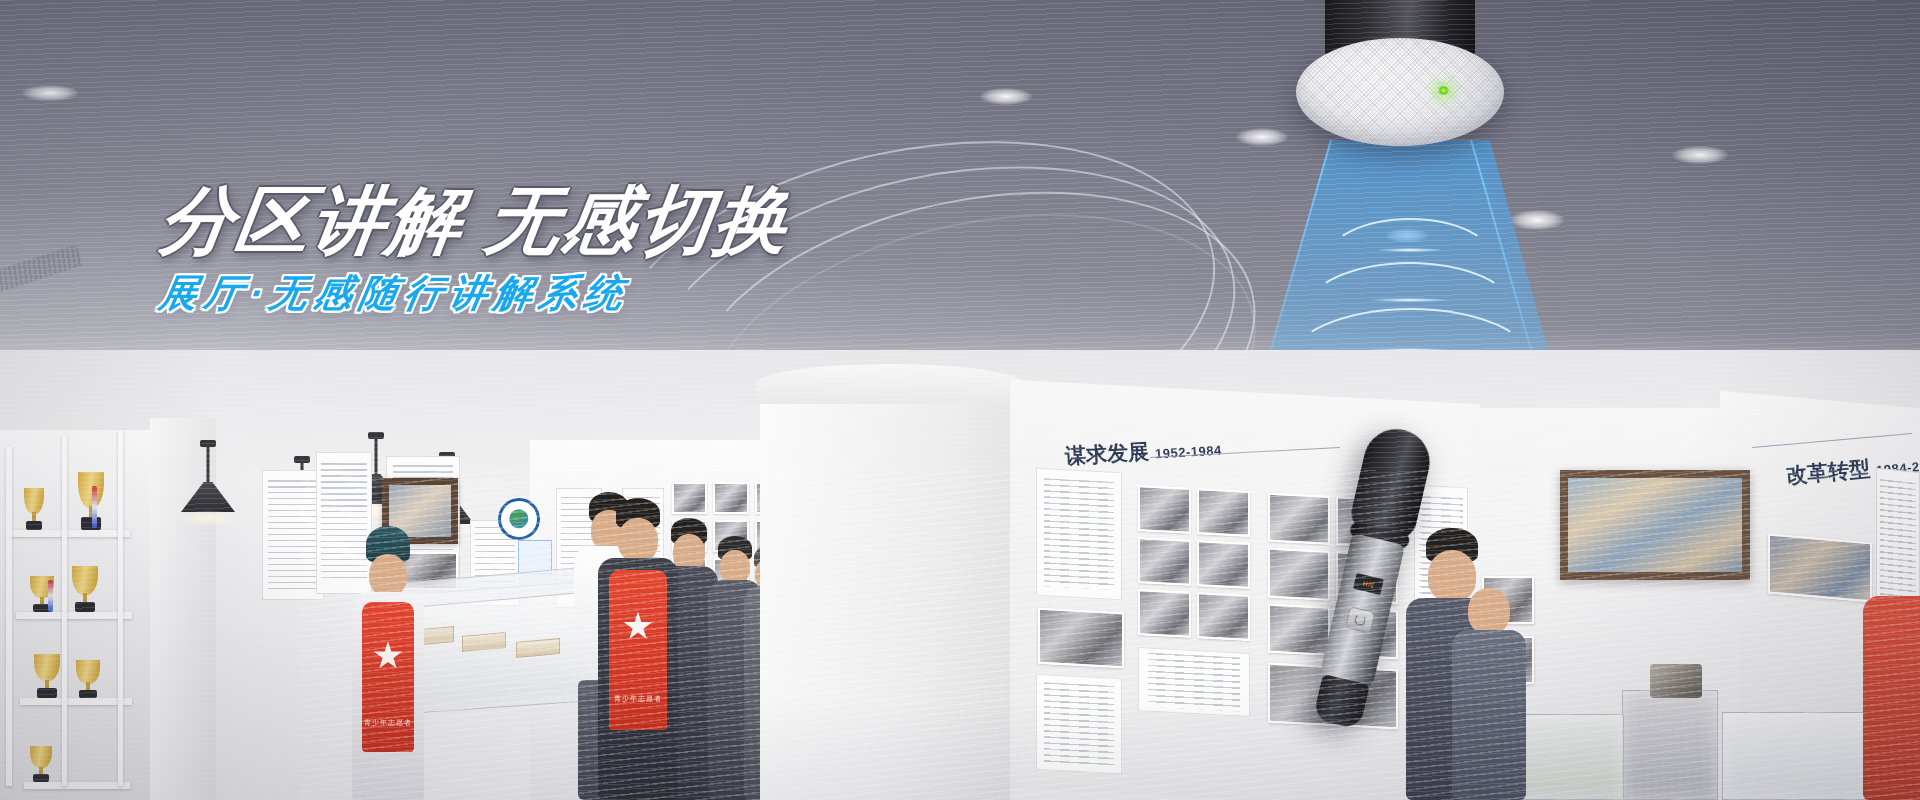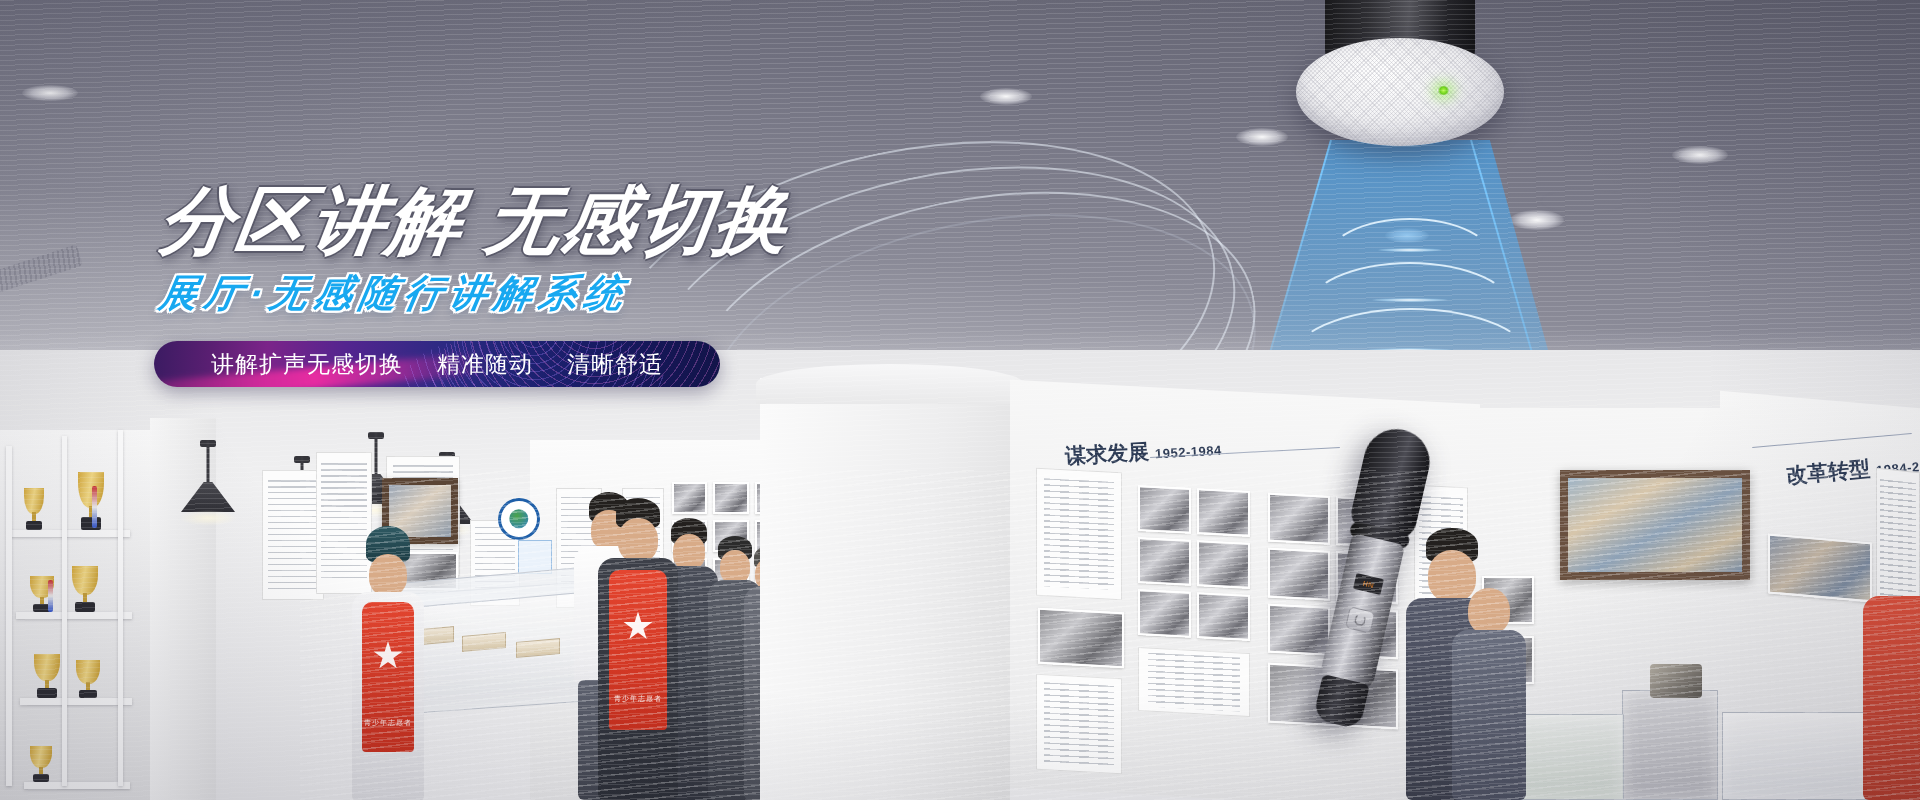--- a/index.html
+++ b/index.html
@@ -647,25 +647,15 @@
     <div class="tail"></div>
   </div>
 
   <div class="scan-tilt"></div>
   <div class="scan"></div>
   <div class="vignette"></div>
 
   <div class="copy">
     <div class="headline">分区讲解 无感切换</div>
     <div class="subline">展厅·无感随行讲解系统</div>
-    <div class="pill">
-      <div class="sheen"></div>
-      <div class="ripple"></div>
-      <div class="ripple2"></div>
-      <div class="items">
-        <span>讲解扩声无感切换</span>
-        <span>精准随动</span>
-        <span>清晰舒适</span>
-      </div>
-    </div>
   </div>
 
 </div>
 
 </body></html>

